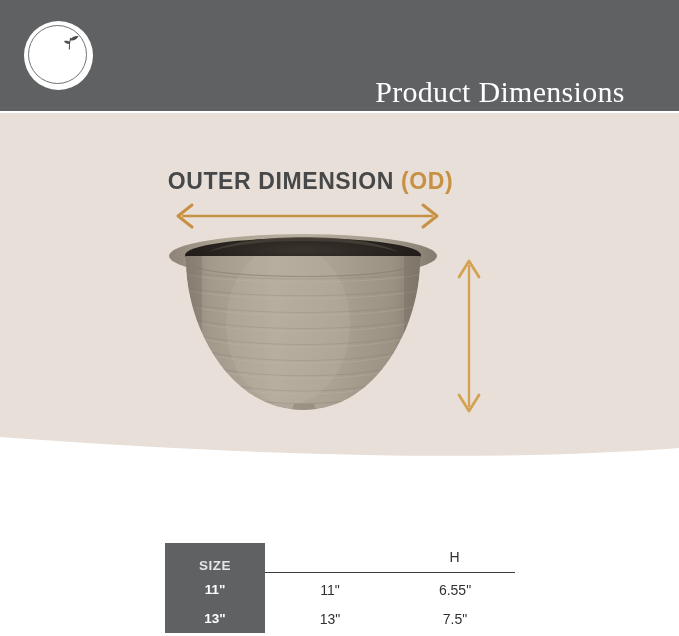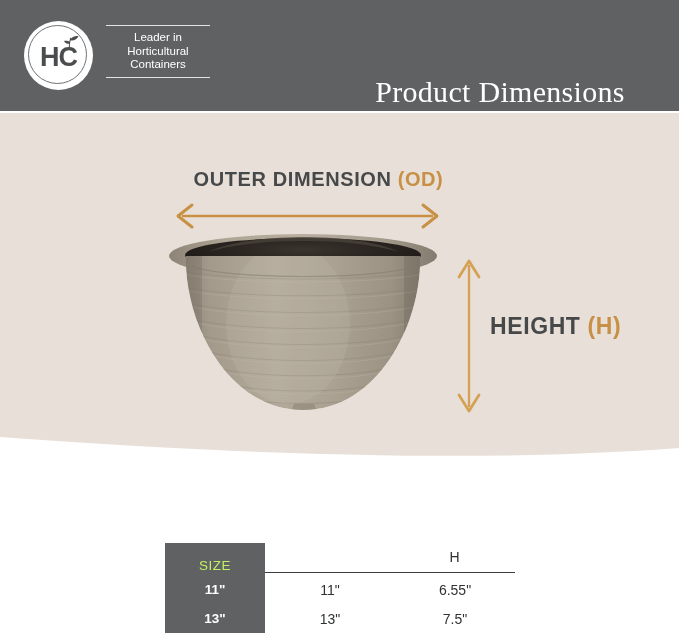--- a/index.html
+++ b/index.html
@@ -56,23 +56,22 @@
   
   .beige{
     position:absolute;left:0;top:113px;width:679px;height:345px;
     overflow:hidden;
   }
   .beige svg{position:absolute;left:0;top:0;}
 
   
   .od-label{
     position:absolute;left:0;top:168px;width:621px;text-align:center;
-    font-size:20px;font-weight:700;letter-spacing:.6px;color:#46484a;
+    font-size:23px;font-weight:700;letter-spacing:.6px;color:#46484a;
     font-family:"Liberation Sans", sans-serif;
-    margin-left:8px;
   }
   .od-label .accent{color:#c79044;}
   .od-arrow{position:absolute;left:170px;top:201px;}
 
   
   .h-arrow{position:absolute;left:452px;top:255px;}
   .h-label{
     position:absolute;left:490px;top:313px;
     font-size:23px;font-weight:700;letter-spacing:.6px;color:#46484a;
     font-family:"Liberation Sans", sans-serif;white-space:nowrap;
@@ -80,21 +79,21 @@
   .h-label .accent{color:#c79044;}
 
   
   .pot{position:absolute;left:168px;top:228px;width:270px;height:200px;}
 
   
   .spec-table{position:absolute;left:165px;top:543px;width:350px;height:90px;}
   .tbl-head-cell{
     position:absolute;left:0;top:0;width:100px;height:44px;background:#5f6163;
     display:flex;align-items:center;justify-content:center;
-    color:#bef264;font-size:13.5px;font-weight:400;letter-spacing:.5px;
+    color:#e5e5e5;font-size:13.5px;font-weight:700;letter-spacing:.5px;
   }
   .tbl-body-cell{
     position:absolute;left:0;top:31px;width:100px;height:59px;background:#5f6163;
   }
   .tbl-size-val{
     position:absolute;left:0;width:100px;height:29px;
     display:flex;align-items:center;justify-content:center;
     color:#ffffff;font-size:13.5px;font-weight:700;
   }
   .tbl-col-head{
@@ -110,34 +109,26 @@
 </head>
 <body>
 
 <div id="page">
 
   <div class="header">
 
     <div class="logo-wrap">
       <div class="logo-circle"></div>
       <div class="logo-inner-ring"></div>
-      <div class="logo-hc">HC</div>
       <svg class="logo-leaf" viewBox="0 0 20 16">
         <path d="M9.4 15 C9.0 10.5 9.6 7.0 10.6 4.2" stroke="#4a4c4e" stroke-width="1.1" fill="none" stroke-linecap="round"></path>
         <path d="M10.4 5.2 C12.6 2.2 15.6 1.6 18.4 2.0 C17.4 5.0 14.6 6.8 11.4 6.6 C10.8 6.5 10.4 5.9 10.4 5.2 Z" fill="#4a4c4e"></path>
         <path d="M10.0 8.2 C8.2 6.6 6.0 6.4 4.0 6.9 C5.0 9.0 7.2 10.2 9.4 9.7 C10.0 9.5 10.2 8.7 10.0 8.2 Z" fill="#4a4c4e"></path>
       </svg>
 
-      <div class="logo-text">
-        <div class="logo-rule top"></div>
-        <div class="logo-line">Leader in</div>
-        <div class="logo-line">Horticultural</div>
-        <div class="logo-line">Containers</div>
-        <div class="logo-rule bot"></div>
-      </div>
     </div>
 
     <div class="header-title">Product Dimensions</div>
   </div>
 
   <div class="beige">
     <svg width="679" height="345" viewBox="0 0 679 345">
       <path d="M0 0 L679 0 L679 335 Q420 355 0 324 Z" fill="#e8e0d8"></path>
     </svg>
   </div>
@@ -222,23 +213,20 @@
     <path d="M20 36 C52 50 218 50 250 36" stroke="#7e7codd" stroke-width="0" fill="none"></path>
     <path d="M24 38 C56 52 214 52 246 38" stroke="#827a6e" stroke-width="1.2" fill="none" opacity="0.55"></path>
   </svg>
 
   <svg class="h-arrow" width="34" height="162" viewBox="0 0 34 162">
     <line x1="17" y1="10" x2="17" y2="152" stroke="#d4a155" stroke-width="2.4"></line>
     <polyline points="7,22 17,6 27,22" fill="none" stroke="#d4a155" stroke-width="2.8" stroke-linecap="round" stroke-linejoin="round"></polyline>
     <polyline points="7,140 17,156 27,140" fill="none" stroke="#d4a155" stroke-width="2.8" stroke-linecap="round" stroke-linejoin="round"></polyline>
   </svg>
 
-  <div class="h-label">
-    <span>HEIGHT </span><span class="accent">(H)</span>
-  </div>
 
   <div class="spec-table">
     <div class="tbl-head-cell">SIZE</div>
     <div class="tbl-col-head" style="left:230px;width:120px;">H</div>
     <div class="tbl-rule"></div>
 
     <div class="tbl-body-cell"></div>
 
     <div class="tbl-size-val" style="top:32px;">11"</div>
     <div class="tbl-cell" style="left:100px;top:32px;width:130px;">11"</div>

